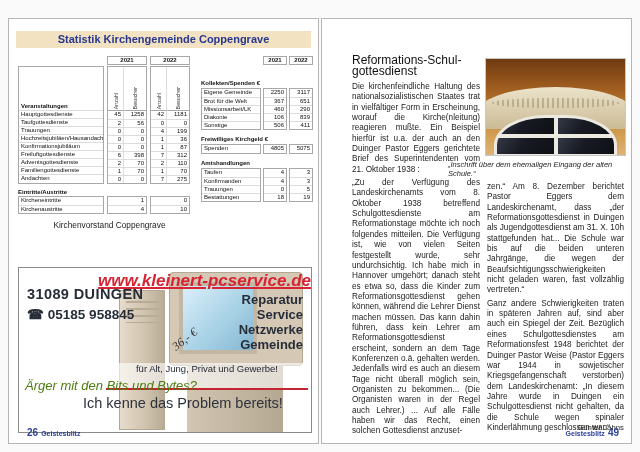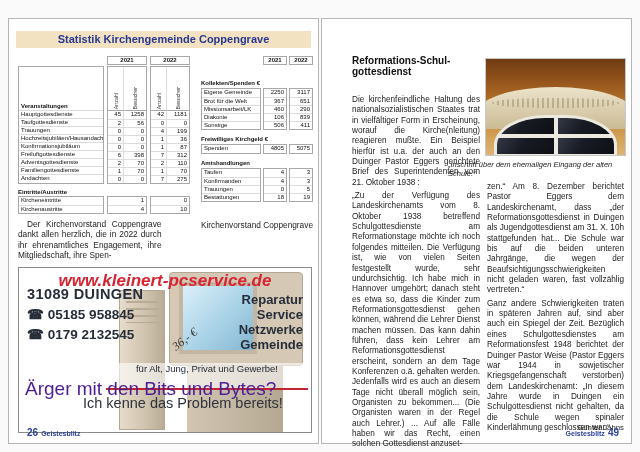--- a/index.html
+++ b/index.html
@@ -65,49 +65,49 @@
   .g-tower { position:absolute; left:100px; top:22px; width:46px; height:140px; z-index:0;
              background:linear-gradient(90deg,#e6dccb,#cfc2ad 60%,#b9ac96); border:1px solid #b3a893; }
   .g-tower::before { content:""; position:absolute; left:6px; right:6px; top:10px; height:22px;
              background:repeating-linear-gradient(180deg,#b9ac96 0 2px,transparent 2px 7px); }
   .g-crt { position:absolute; left:150px; top:4px; width:134px; height:94px; z-index:0;
            background:#d5c9b6; border:1px solid #b3a893; border-radius:4px; }
   .g-screen { position:absolute; left:160px; top:14px; width:78px; height:72px; z-index:0;
               background:linear-gradient(135deg,#dbeffa,#a9d2e6 55%,#84b7d2); border:4px solid #c3b7a3; }
   .g-base { position:absolute; left:168px; top:98px; width:96px; height:66px; z-index:0;
             background:linear-gradient(90deg,#d2c6b3,#b5a892); }
-  .ad-url { position:absolute; top:3px; left:0; right:0; text-align:center; z-index:2;
+  .ad-url { position:absolute; top:3px; left:0; right:0; text-align:right; z-index:2;
             font-size:17px; font-weight:bold; font-style:italic; color:#d62433;
-            text-decoration-thickness:2px; }
+            text-decoration:underline; text-decoration-thickness:2px; }
   .ad-left { position:absolute; top:18px; left:8px; z-index:2; color:#272d38; font-weight:bold; }
   .ad-city { font-size:14.5px; letter-spacing:.4px; }
   .ad-phone { font-size:13.5px; margin-top:4px; white-space:nowrap; }
   .ad-phone .ph-ic { margin-right:4px; }
   .ad-services { position:absolute; top:24px; right:8px; z-index:2; text-align:right;
                  font-weight:bold; font-size:13px; line-height:15px; color:#272d38; }
   .ad-price { position:absolute; left:152px; top:64px; z-index:2; transform:rotate(-38deg);
               font-family:"Liberation Serif",serif; font-style:italic; font-size:12px; color:#3a3a3a; }
   .ad-tagline { position:absolute; top:95px; right:3px; width:202px; z-index:2; text-align:center;
                 font-size:9.5px; color:#1f2430; padding-bottom:14px; border-bottom:2px solid #c2252f;
                 background:rgba(255,255,255,.6); }
-  .ad-slogan1 { position:absolute; top:110px; left:6px;  z-index:2; font-size:19px; color:#4c1d95; }
+  .ad-slogan1 { position:absolute; top:110px; left:6px;  z-index:2; font-size:13px; color:#4d7c0f;font-style:italic; }
   .ad-slogan2 { position:absolute; top:127px; left:64px; z-index:2; font-size:14.5px; color:#2e323c; }
 
   
   .footer { position:absolute; bottom:3px; color:#2b3f96; font-weight:bold; white-space:nowrap; }
   #page-left  .footer { left:18px; }
   #page-right .footer { right:12px; }
   .pg-num { font-size:10px; }
   .pg-name { font-size:7px; }
   #page-left .pg-name { margin-left:3px; }
   #page-right .pg-name { margin-right:3px; }
 
   
   .rp-col1 { position:absolute; left:30px; top:36px; width:128px; }
-  .article-title { font-weight:bold; font-size:10px; line-height:11px; white-space:pre-line; color:#101010; margin-bottom:18px; }
+  .article-title { font-weight:normal; font-size:12px; line-height:11px; white-space:pre-line; color:#101010; margin-bottom:5px; }
   .body-text { font-size:8.2px; line-height:10.35px; text-align:justify; color:#1c1c1c; }
   .body-text + .body-text { margin-top:3px; }
   .photo { position:absolute; left:163px; top:39px; width:141px; height:98px; overflow:hidden; border:1px solid #c8c8c8; }
   .ph-stucco { position:absolute; inset:0; background:linear-gradient(180deg,#6f3a12,#9c5a1e 28%,#c08432 58%,#d6a55c 85%,#ddb377); }
   .ph-stone { position:absolute; left:-8px; right:-8px; top:28px; height:42px;
               background:linear-gradient(180deg,#ece3ca,#cbbb96); border-radius:50% 50% 0 0 / 60% 60% 0 0; }
   .ph-stone::after { content:""; position:absolute; left:14px; right:14px; top:11px; height:10px; opacity:.55;
               background:repeating-linear-gradient(90deg, rgba(96,74,40,.5) 0 2px, transparent 2px 5px);
               border-radius:50% / 60%; }
   .ph-window { position:absolute; left:8px; right:8px; top:56px; bottom:-2px; background:#ece9e0;
@@ -282,36 +282,34 @@
           <div class="num">3</div>
           <div class="num">3</div>
           <div class="num">5</div>
           <div class="num">19</div>
         </div>
       </div>
     </div>
   </div>
 
   <div class="thanks">
-    <div class="indent">Der Kirchenvorstand Coppengrave dankt allen herzlich, die in 2022 durch ihr ehrenamtliches Engagement, ihre Mitgliedschaft, ihre Spen-</div>
     <div>
       <div class="signature">Kirchenvorstand Coppengrave</div>
     </div>
   </div>
 
   <div class="ad">
     <div class="g-tower"></div>
     <div class="g-crt"></div>
     <div class="g-screen"></div>
     <div class="g-base"></div>
     <div class="ad-url">www.kleinert-pcservice.de</div>
     <div class="ad-left">
       <div class="ad-city">31089 DUINGEN</div>
       <div class="ad-phone"><span class="ph-ic">☎</span><span>05185 958845</span></div>
-      <div class="ad-phone"><span class="ph-ic">☎</span><span>0179 2132545</span></div>
     </div>
     <div class="ad-services">
       <div>Reparatur</div>
       <div>Service</div>
       <div>Netzwerke</div>
       <div>Gemeinde</div>
     </div>
     <div class="ad-price">36,- €</div>
     <div class="ad-tagline">für Alt, Jung, Privat und Gewerbe!</div>
     <div class="ad-slogan1">Ärger mit den Bits und Bytes?</div>

